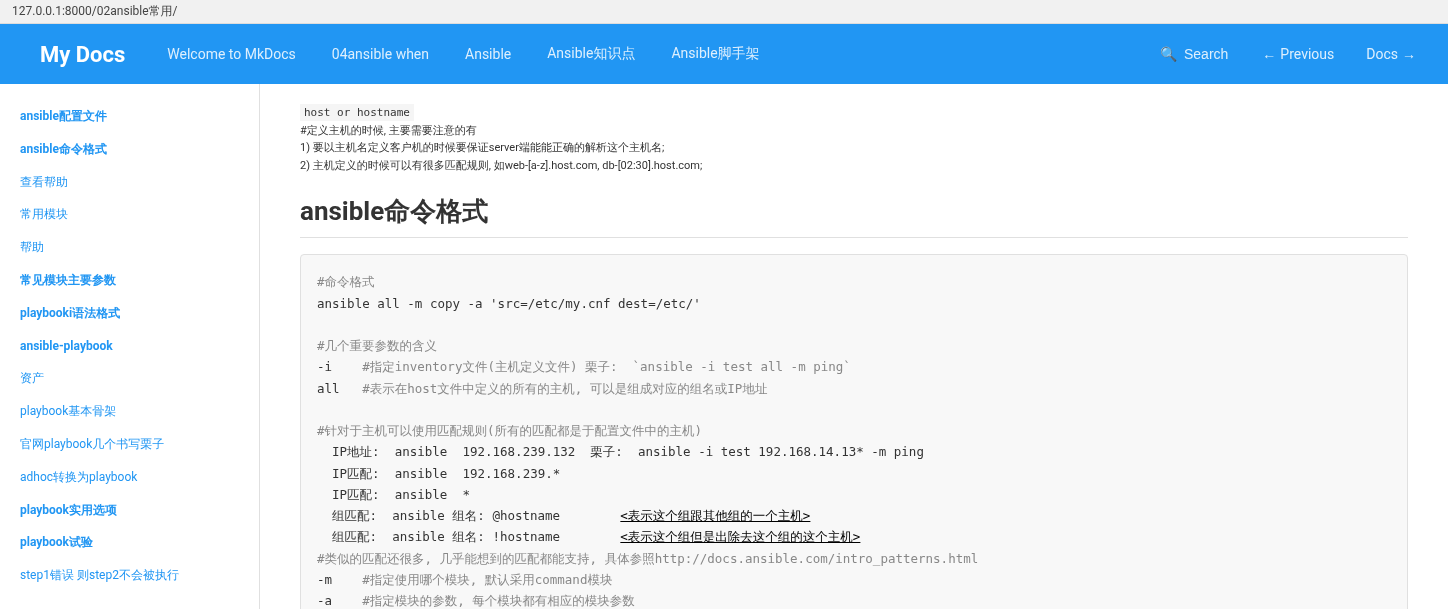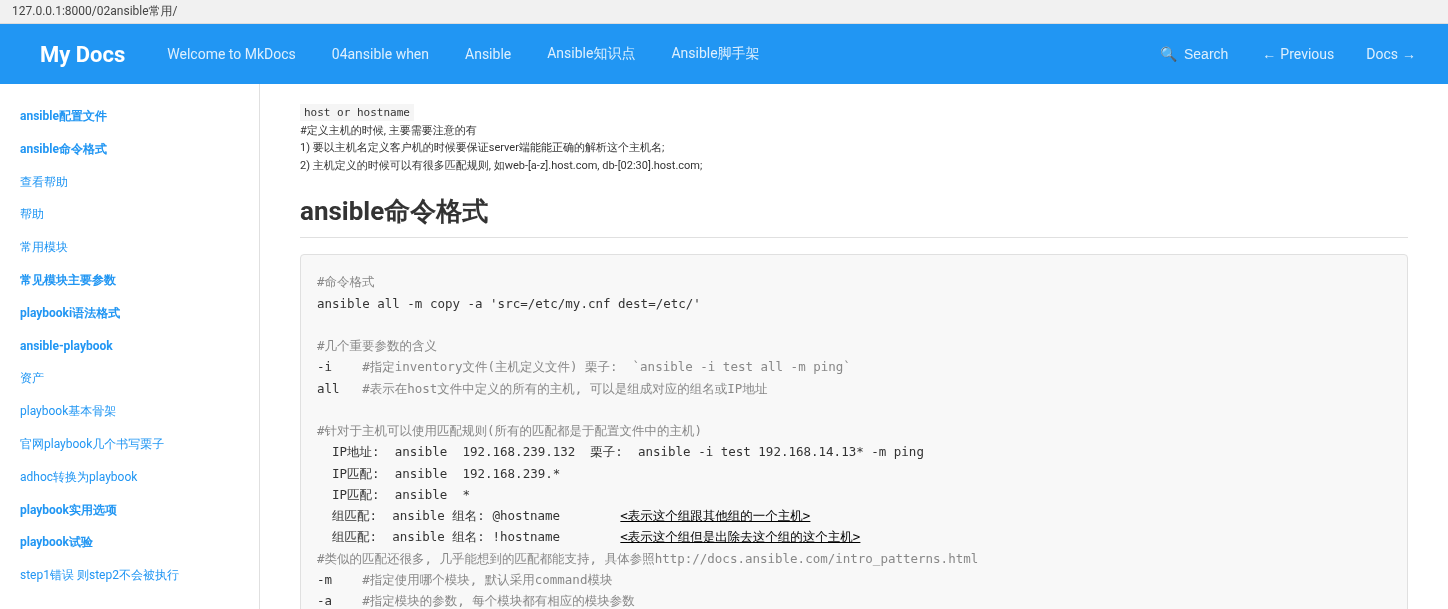--- a/index.html
+++ b/index.html
@@ -182,22 +182,22 @@
     </a>
   </div>
 </nav>
 
 <div class="main-layout">
 
   <aside class="sidebar">
     <div class="sidebar-item bold">ansible配置文件</div>
     <div class="sidebar-item bold">ansible命令格式</div>
     <div class="sidebar-item">查看帮助</div>
+    <div class="sidebar-item">常用模块</div>
     <div class="sidebar-item">帮助</div>
-    <div class="sidebar-item">常用模块</div>
     <div class="sidebar-item bold">常见模块主要参数</div>
     <div class="sidebar-item bold">playbooki语法格式</div>
     <div class="sidebar-item bold">ansible-playbook</div>
     <div class="sidebar-item">资产</div>
     <div class="sidebar-item">playbook基本骨架</div>
     <div class="sidebar-item">官网playbook几个书写栗子</div>
     <div class="sidebar-item">adhoc转换为playbook</div>
     <div class="sidebar-item bold">playbook实用选项</div>
     <div class="sidebar-item bold">playbook试验</div>
     <div class="sidebar-item">step1错误 则step2不会被执行</div>

